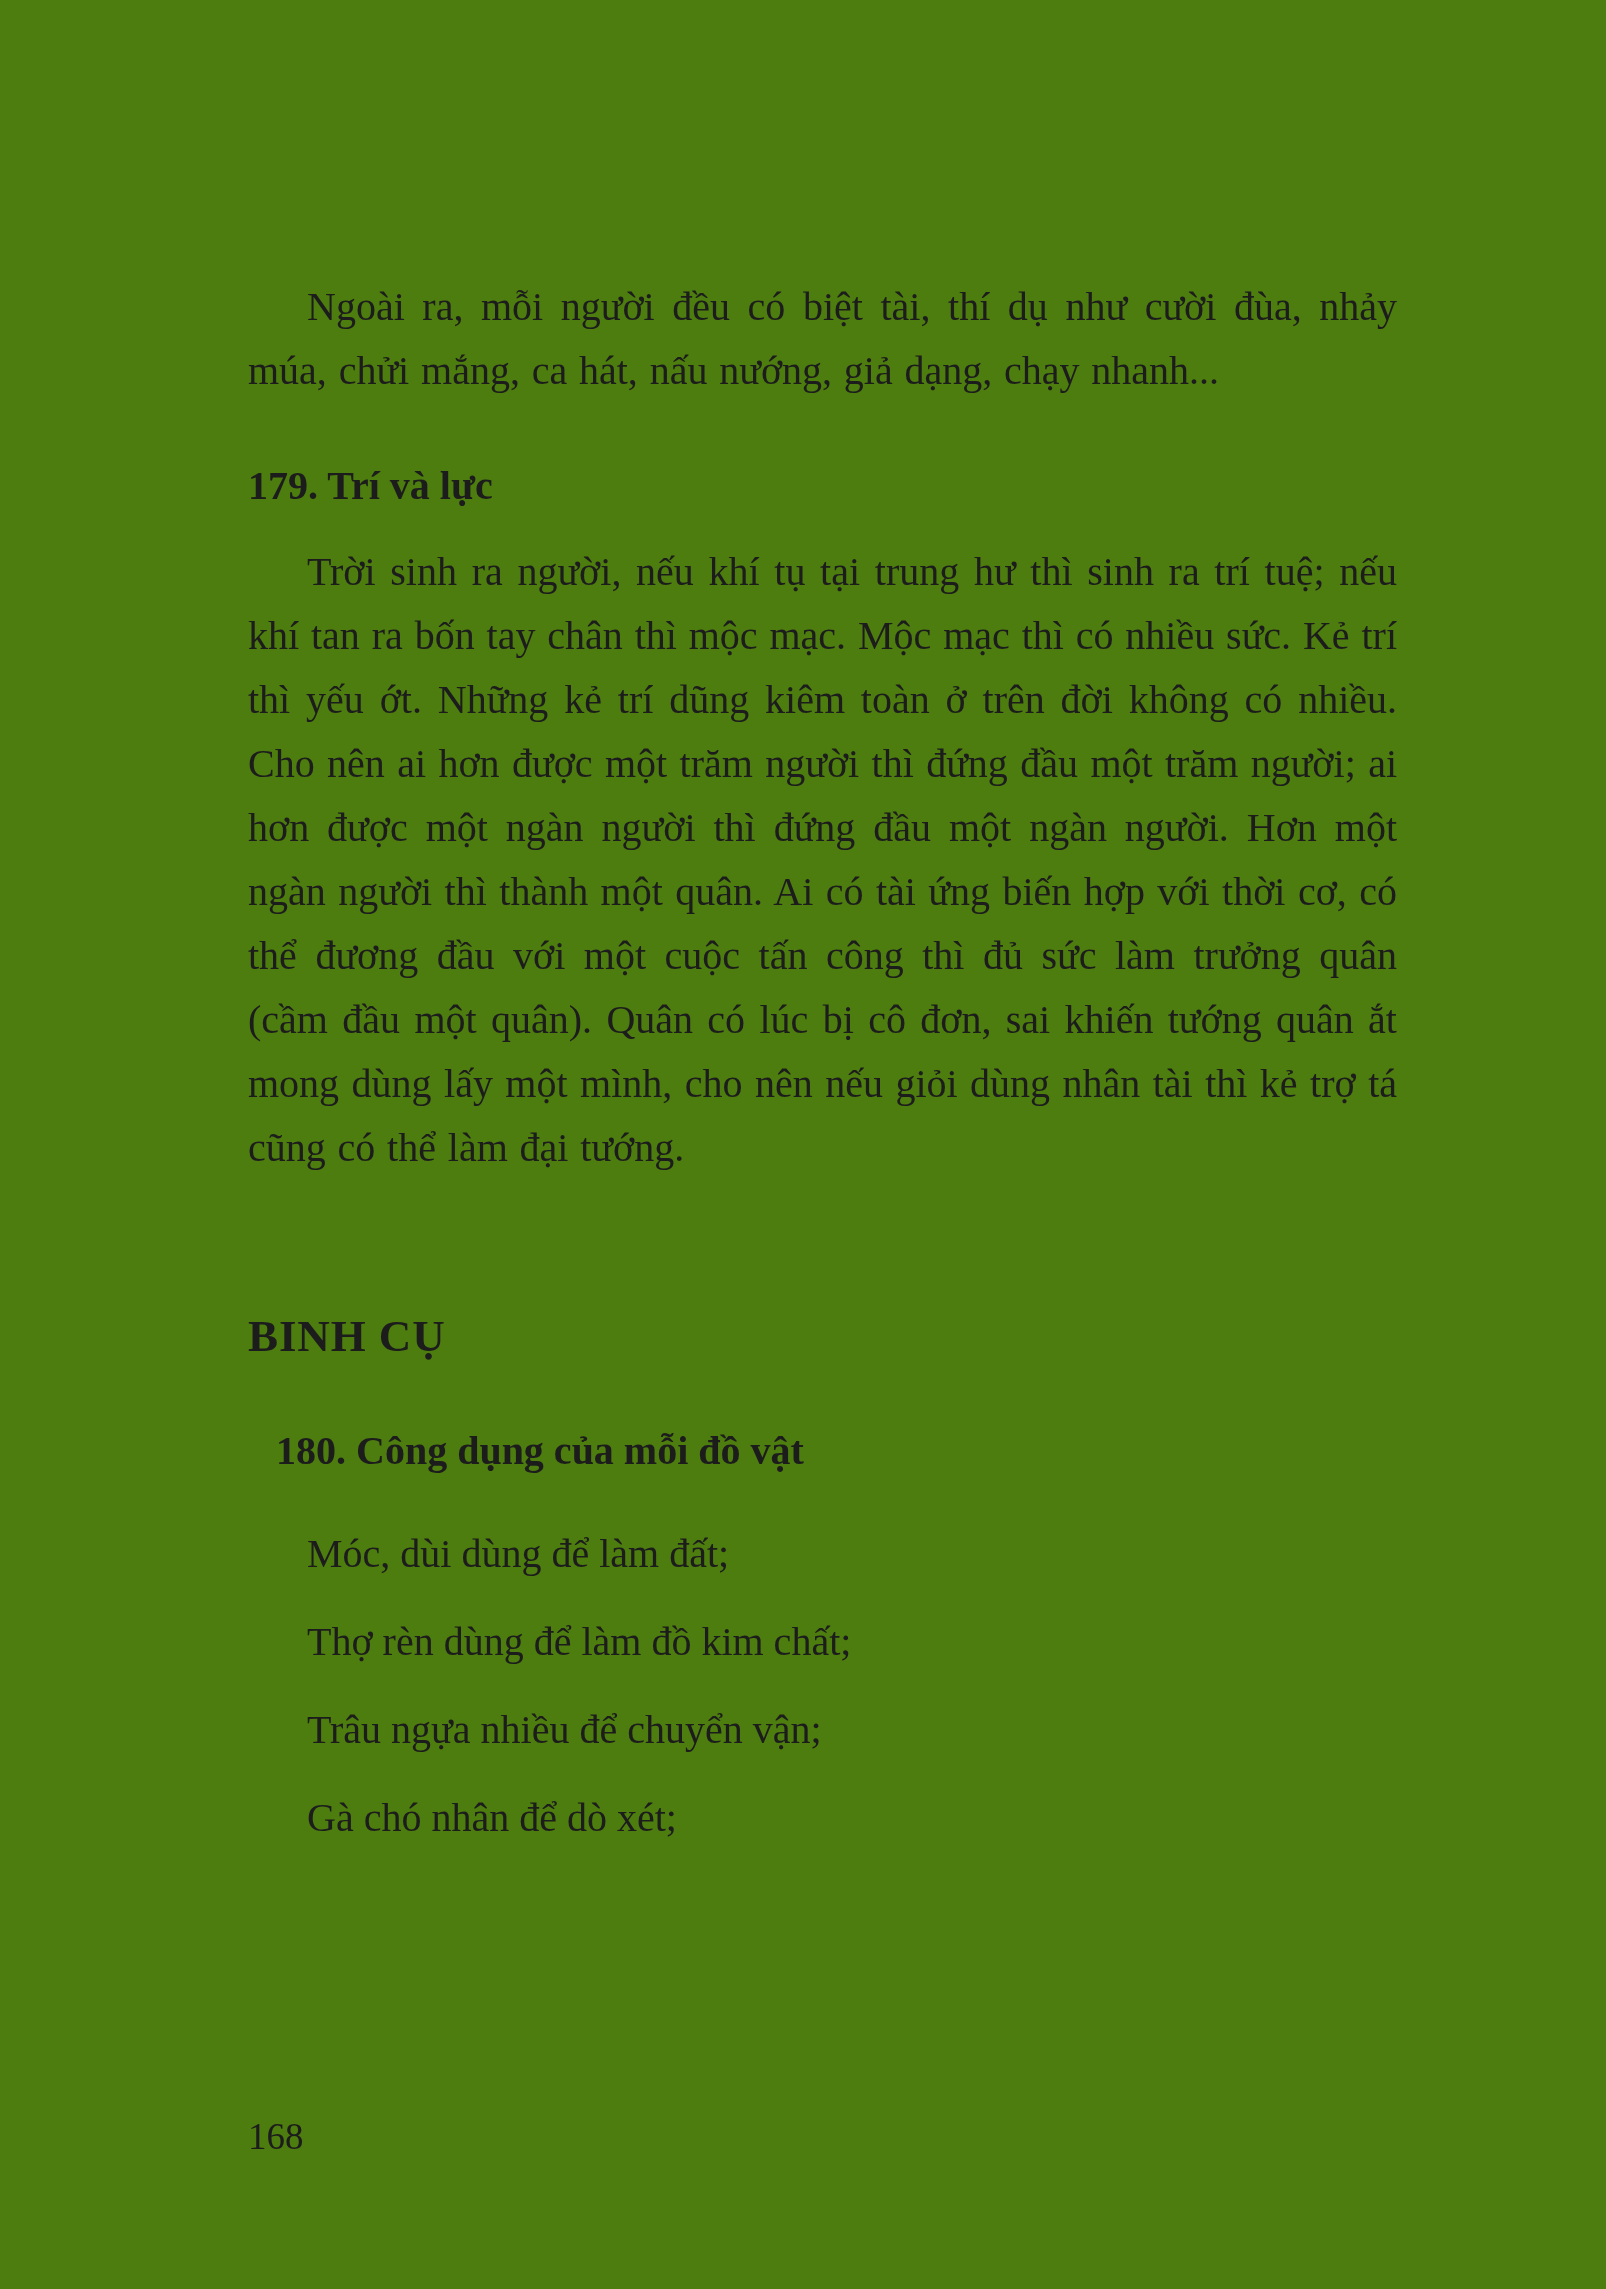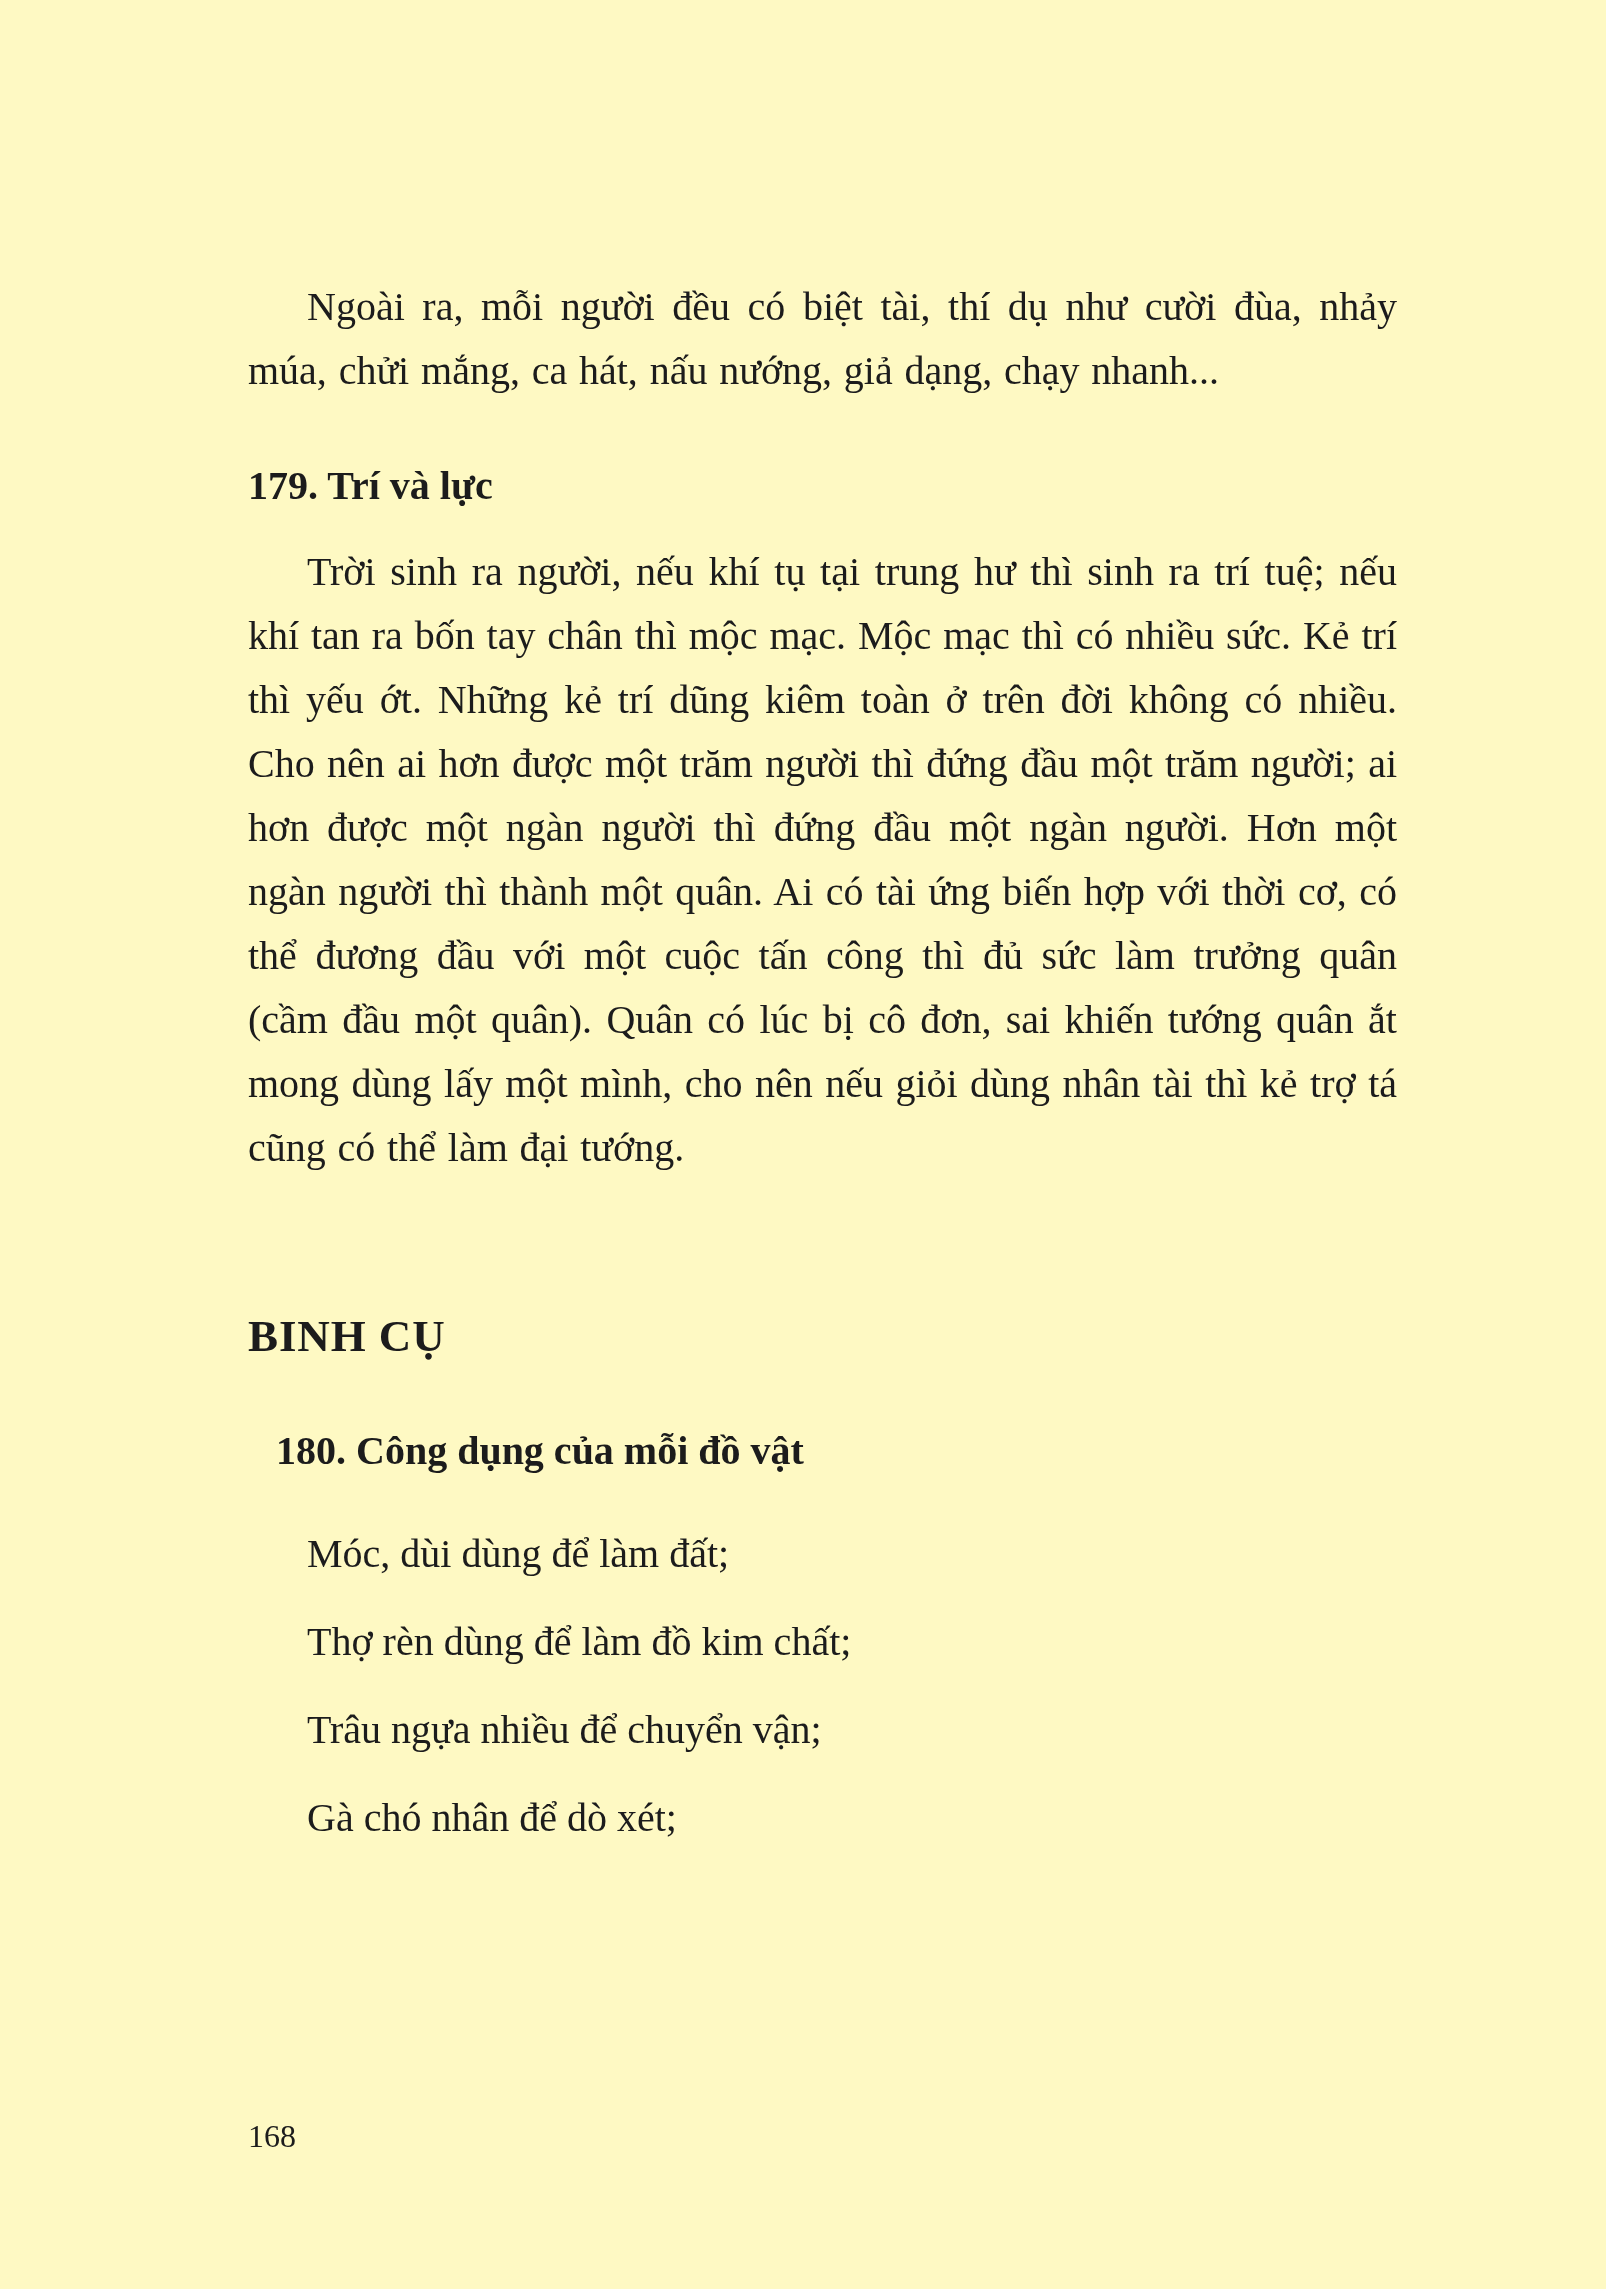--- a/index.html
+++ b/index.html
@@ -5,21 +5,21 @@
   html, body {
     margin: 0;
     padding: 0;
     background: #ffffff;
   }
   .book-page {
     position: relative;
     width: 1606px;
     height: 2289px;
     box-sizing: border-box;
-    background: #fef9c3;
+    background: #4d7c0f;
     color: #1c1c1c;
     font-family: "Liberation Serif", "DejaVu Serif", serif;
     padding: 275px 209px 0 248px;
     overflow: hidden;
   }
   .body-par {
     font-size: 40px;
     line-height: 64px;
     text-align: justify;
     text-indent: 59px;
@@ -47,21 +47,21 @@
   }
   .list-line {
     font-size: 40px;
     line-height: 64px;
     margin: 0 0 24px 59px;
   }
   .page-number {
     position: absolute;
     left: 248px;
     bottom: 127px;
-    font-size: 32px;
+    font-size: 37px;
     line-height: 51px;
   }
 </style>
 </head>
 <body>
 
 <div class="book-page">
 
   <p class="body-par">Ngoài ra, mỗi người đều có biệt tài, thí dụ như cười đùa, nhảy múa, chửi mắng, ca hát, nấu nướng, giả dạng, chạy nhanh...</p>
 

